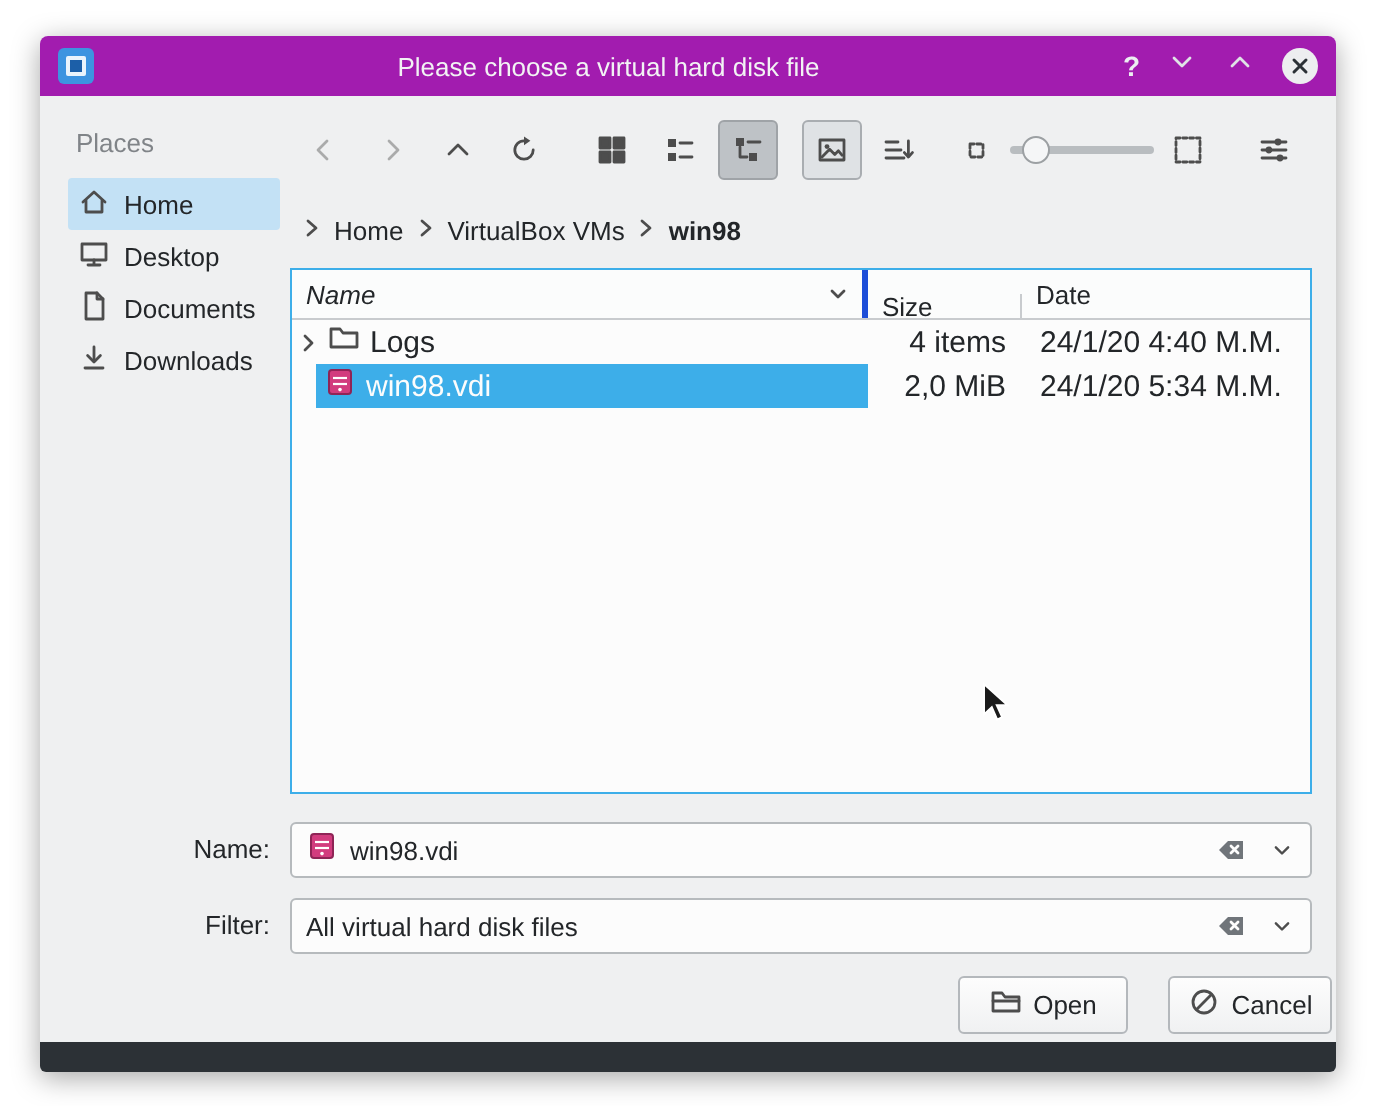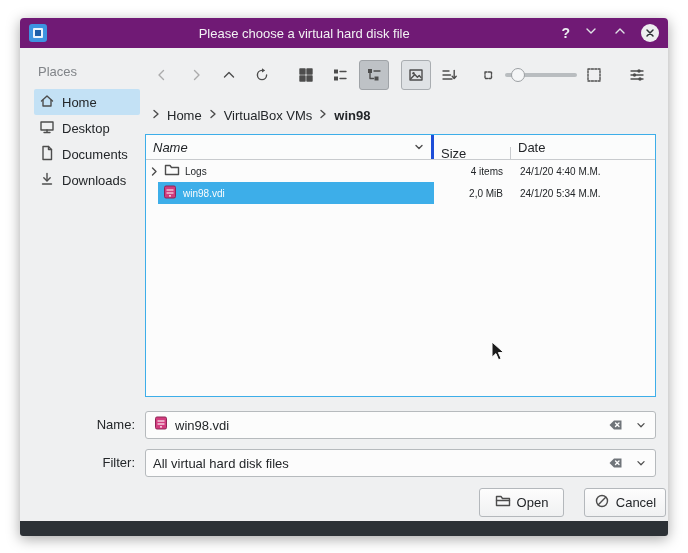--- a/index.html
+++ b/index.html
@@ -3,21 +3,21 @@
 <meta charset="utf-8">
 <style>
   html,body { margin:0; padding:0; width:688px; height:553px; background:#ffffff;
               font-family:"Liberation Sans", sans-serif; }
   * { box-sizing:border-box; }
 
   .window { position:absolute; left:20px; top:18px; width:648px; height:518px;
             border-radius:4px 4px 3px 3px; box-shadow:0 3px 14px rgba(0,0,0,.35); overflow:hidden; }
 
   
-  .titlebar { height:30px; background:#701a75; display:flex; align-items:center; padding:12px 9px; gap:24px; }
+  .titlebar { height:30px; background:#a21caf; display:flex; align-items:center; padding:12px 9px; gap:24px; }
   .tb-title { flex:1; text-align:center; color:#f2f3f4; font-size:13px; }
   .tb-right { display:flex; align-items:center; gap:13px; }
   .tb-help { color:#eceff1; font-size:14px; font-weight:bold; }
   .tb-close { width:18px; height:18px; border-radius:50%; background:#edeef0;
               display:flex; align-items:center; justify-content:center; }
   .vbox-logo { width:18px; height:18px; border-radius:3px; background:#3d94e0;
                display:flex; align-items:center; justify-content:center; }
 
   .content { position:relative; height:473px; background:#eff0f1; }
   .window-footer { height:15px; background:#2c3136; }
@@ -51,21 +51,21 @@
 
   
   .fileview { position:absolute; left:125px; top:86px; width:511px; height:263px;
               background:#fcfcfc; border:1px solid #3daee9; }
   .fv-header { display:flex; height:25px; border-bottom:1px solid #c8cbce; background:#fbfcfc; }
   .fv-col { display:flex; align-items:center; font-size:13px; color:#232629; padding:0 7px; }
   .col-name { width:288px; border-right:3px solid #1d4ed8;font-style:italic; }
   .col-size { width:77px; border-right:1px solid #c8cbce;margin-top:12px; }
   .col-date { flex:1; }
   .sort-ind { margin-left:auto; }
-  .fv-row { display:flex; height:22px; align-items:center; font-size:10px; color:#232629; }
+  .fv-row { display:flex; height:22px; align-items:center; font-size:15px; color:#232629; }
   .cell-name { width:288px; display:flex; align-items:center; height:22px; }
   .cell-size { width:77px; text-align:right; padding-right:8px; }
   .cell-date { flex:1; padding-left:9px; }
   .expander { width:16px; display:flex; justify-content:center; }
   .name-inner { display:flex; align-items:center; gap:5px; padding-left:2px; }
   .sel-band { margin-left:12px; width:276px; height:22px; background:#3daee9; color:#fcfcfc;
               display:flex; align-items:center; gap:5px; padding-left:4px; }
 
   
   .field-label { position:absolute; left:40px; width:75px; text-align:right; font-size:13px; color:#232629; }

